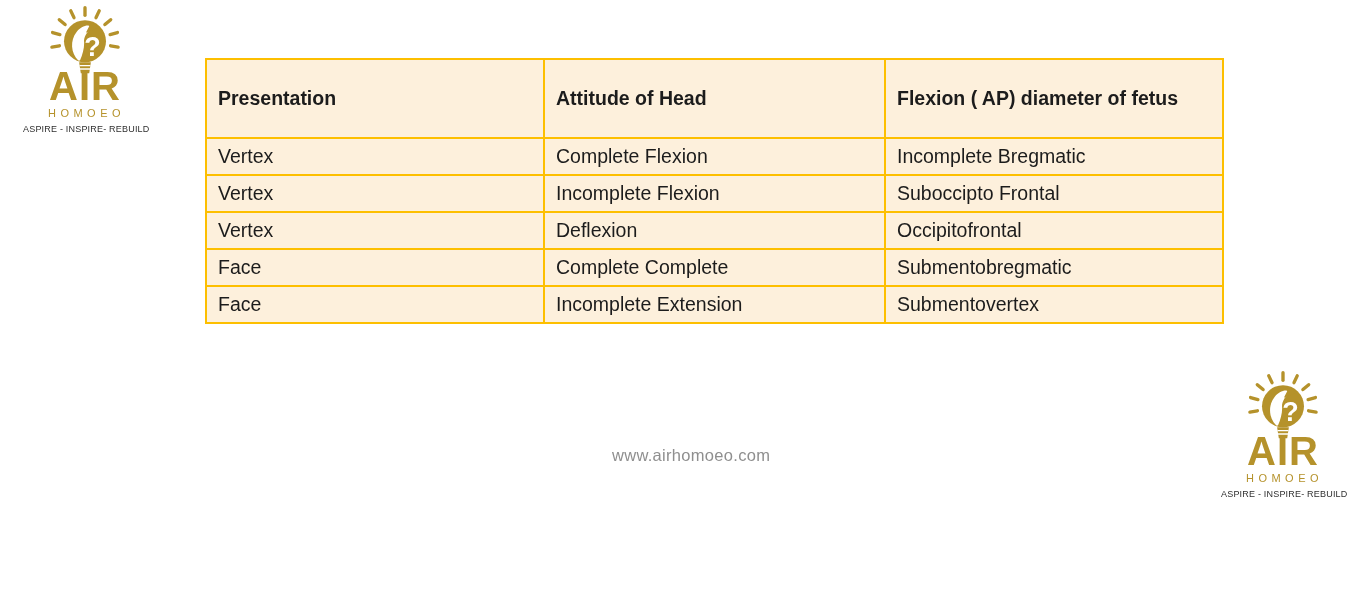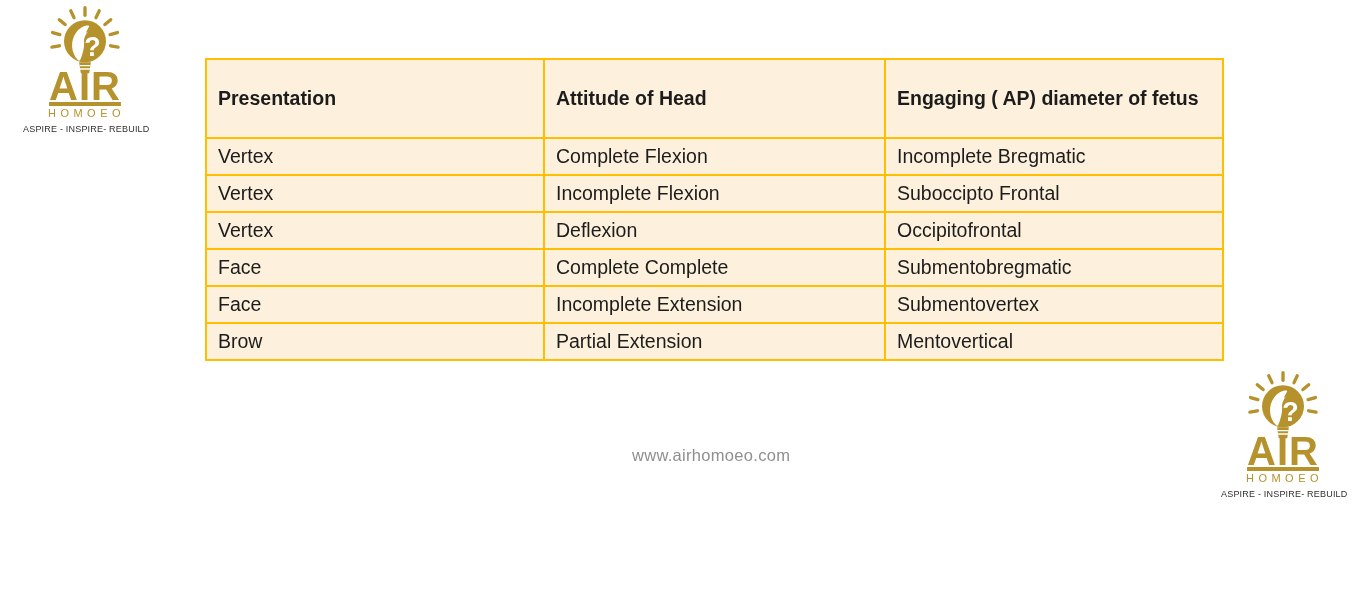--- a/index.html
+++ b/index.html
@@ -62,21 +62,20 @@
   }
   .logo-topleft { left: 23px; top: 4px; }
   .logo-bottomright { left: 1221px; top: 369px; }
   .logo svg.bulb { display: block; margin: 0 auto; width: 84px; height: 72px; }
   .logo .logo-air {
     font-weight: 800;
     font-size: 40px;
     line-height: 0.82;
     letter-spacing: 1px;
     margin-top: -6px;
-    text-decoration: underline;
   }
   .logo .logo-homoeo {
     font-weight: 400;
     font-size: 11px;
     letter-spacing: 4.5px;
     margin-top: 4px;
     margin-left: 3px;
   }
   .logo .logo-tagline {
     font-weight: 400;
@@ -88,21 +87,20 @@
   }
 
   
   .site-footer {
     position: absolute;
     left: 612px;
     top: 446px;
     font-size: 16.5px;
     letter-spacing: 0.3px;
     color: var(--footer-text);
-    margin-left: 20px;
   }
 </style>
 </head>
 <body>
 
 <svg width="0" height="0" style="position:absolute" aria-hidden="true">
   <defs>
     <symbol id="bulb-symbol" viewBox="0 0 100 85">
       <g stroke="currentColor" stroke-width="4" stroke-linecap="round">
         <line x1="50" y1="13" x2="50" y2="4"></line>
@@ -141,21 +139,21 @@
     <table class="air-table">
       <colgroup>
         <col style="width:338px">
         <col style="width:341px">
         <col style="width:338px">
       </colgroup>
       <thead>
         <tr>
           <th>Presentation</th>
           <th>Attitude of Head</th>
-          <th>Engaging ( AP) diameter of fetus</th>
+          <th>Flexion ( AP) diameter of fetus</th>
         </tr>
       </thead>
       <tbody>
           <tr>
             <td>Vertex</td>
             <td>Complete Flexion</td>
             <td>Incomplete Bregmatic</td>
           </tr>
           <tr>
             <td>Vertex</td>
@@ -170,25 +168,20 @@
           <tr>
             <td>Face</td>
             <td>Complete Complete</td>
             <td>Submentobregmatic</td>
           </tr>
           <tr>
             <td>Face</td>
             <td>Incomplete Extension</td>
             <td>Submentovertex</td>
           </tr>
-          <tr>
-            <td>Brow</td>
-            <td>Partial Extension</td>
-            <td>Mentovertical</td>
-          </tr>
         </tbody>
     </table>
   </div>
 
   <div class="site-footer">www.airhomoeo.com</div>
 
   <div class="logo logo-bottomright">
     <svg class="bulb" viewBox="0 0 100 85">
       <use href="#bulb-symbol"></use>
     </svg>

